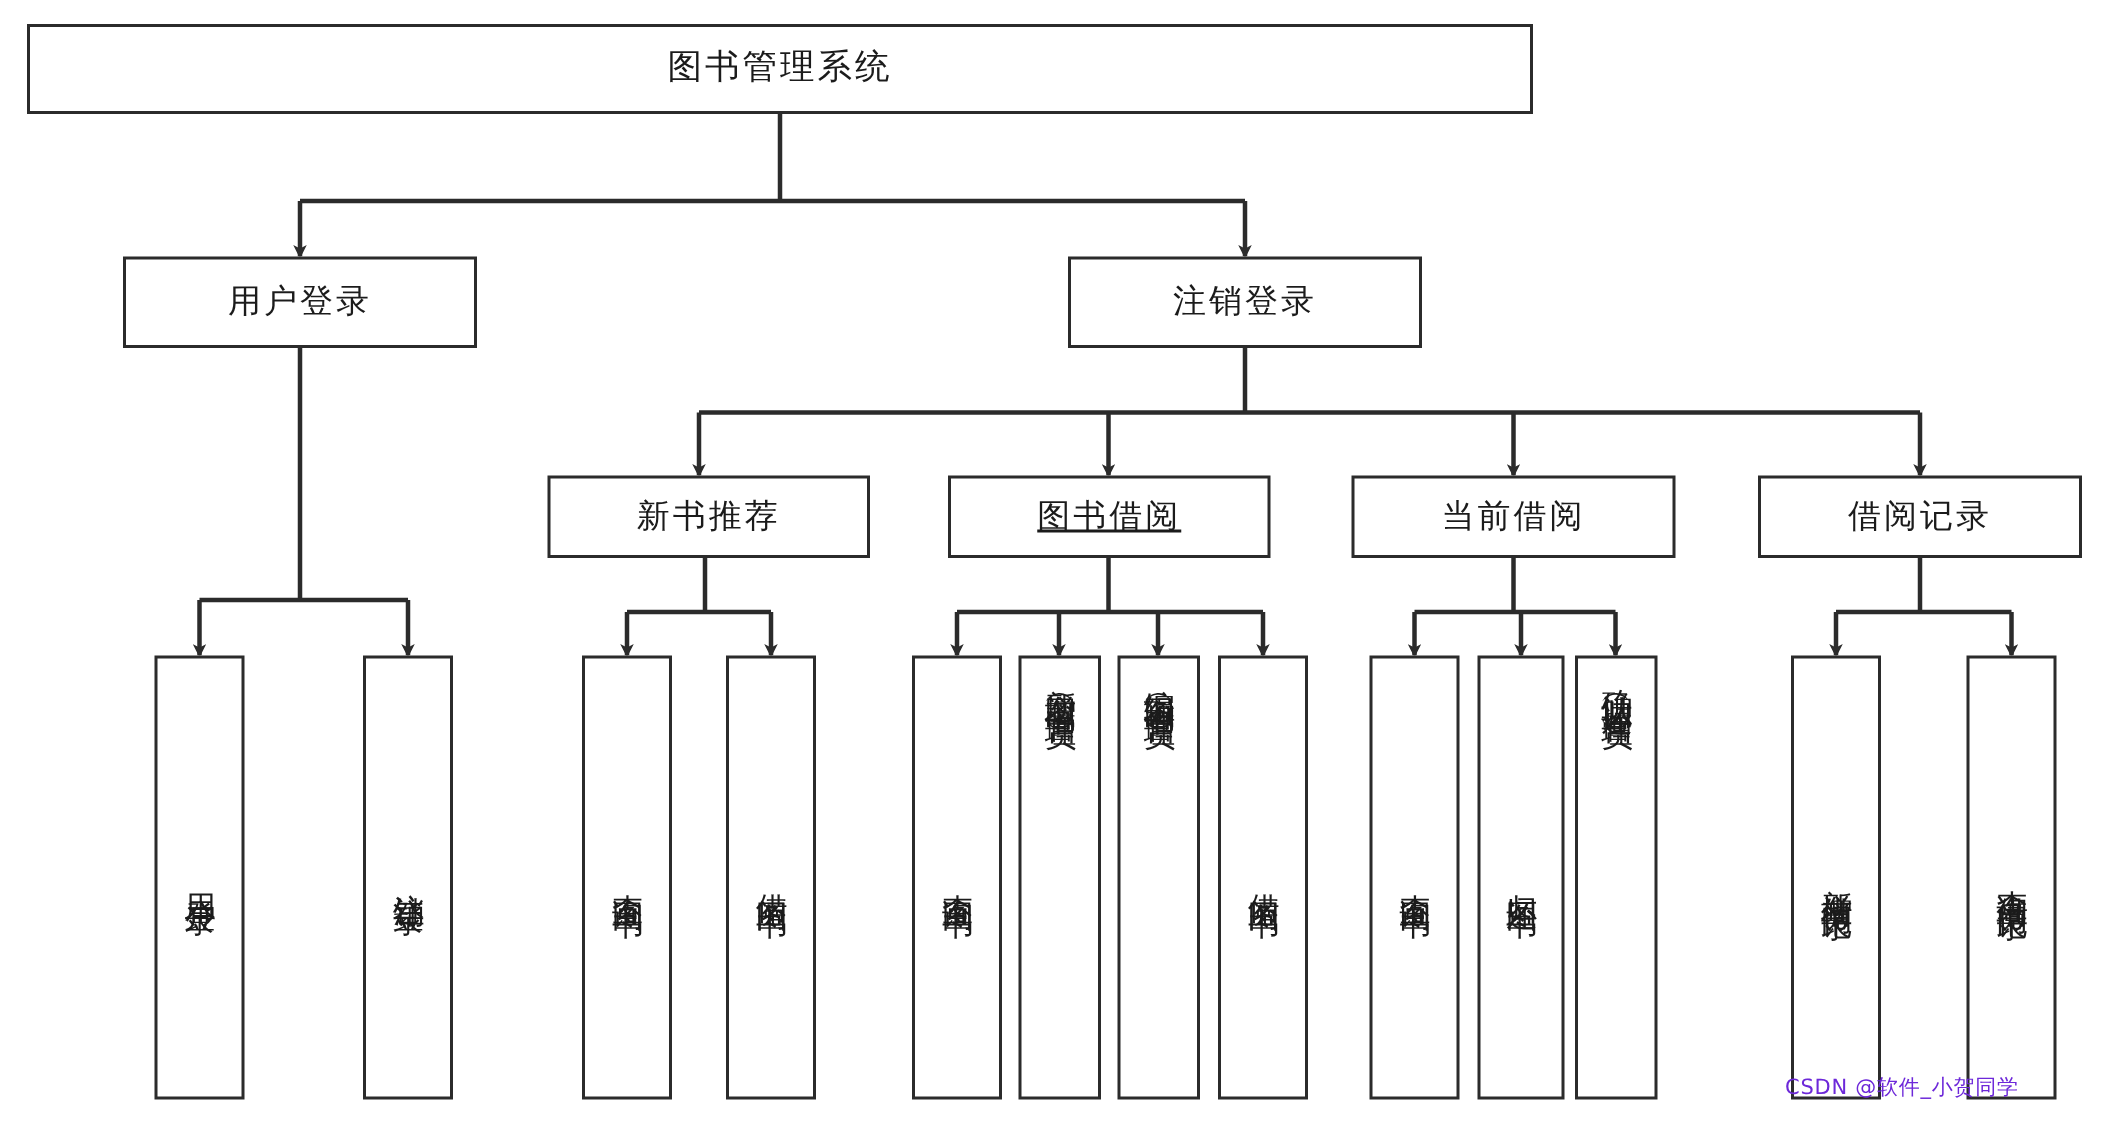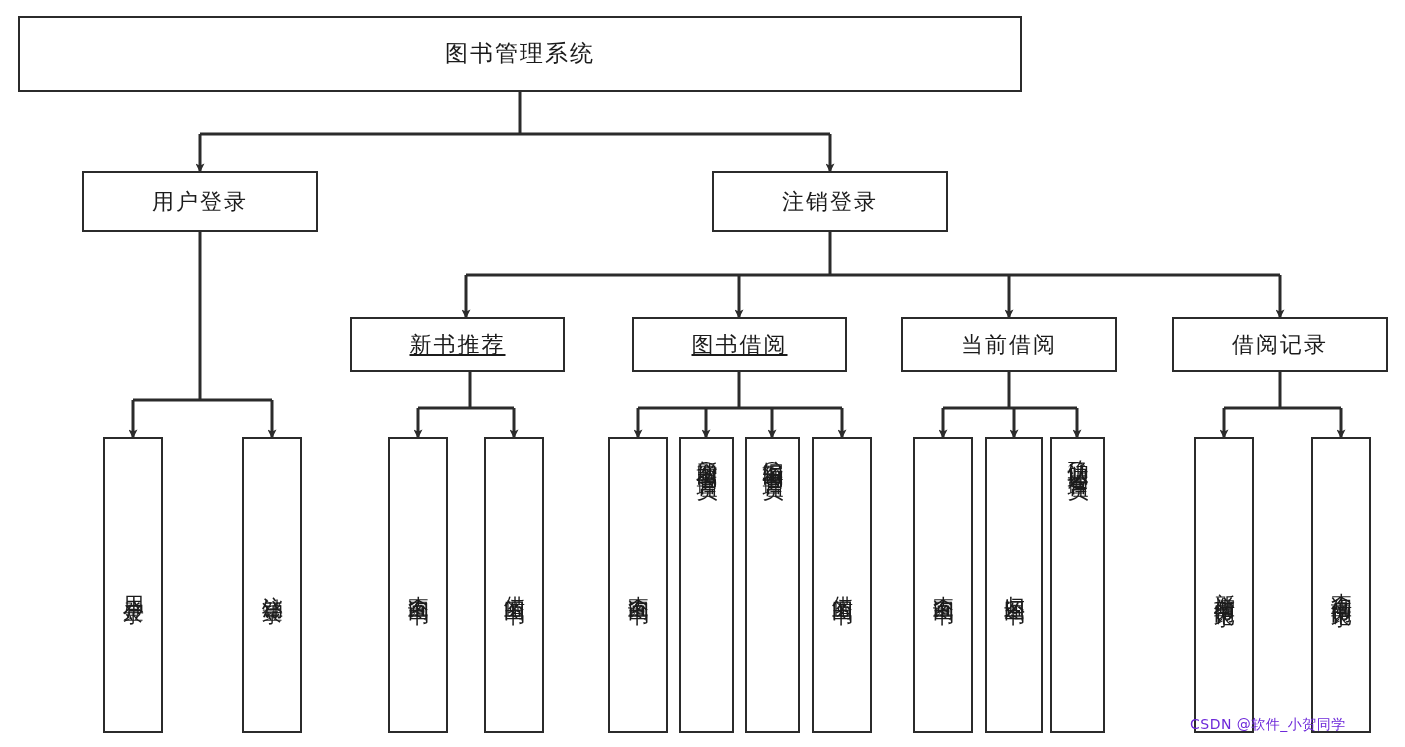--- a/index.html
+++ b/index.html
@@ -119,32 +119,32 @@
         <path d="M943,408 L943,437" marker-end="url(#arrowhead)"></path>
         <path d="M1014,408 L1014,437" marker-end="url(#arrowhead)"></path>
         <path d="M1077,408 L1077,437" marker-end="url(#arrowhead)"></path>
         <path d="M1280,372 L1280,408"></path>
         <path d="M1224,408 L1341,408"></path>
         <path d="M1224,408 L1224,437" marker-end="url(#arrowhead)"></path>
         <path d="M1341,408 L1341,437" marker-end="url(#arrowhead)"></path>
       </g>
   </svg>
 
-  <div class="node root horizontal" style="left: 18px; top: 16px; width: 1004px; height: 76px;">
+  <div class="node root horizontal" style="left: 18px; top: 16px; width: 1004px; height: 60px;">
     <span class="label">图书管理系统</span>
   </div>
 
   <div class="node horizontal" style="left: 82px; top: 171px; width: 236px; height: 61px;">
     <span class="label">用户登录</span>
   </div>
   <div class="node horizontal" style="left: 712px; top: 171px; width: 236px; height: 61px;">
     <span class="label">注销登录</span>
   </div>
 
-  <div class="node horizontal" style="left: 350px; top: 317px; width: 215px; height: 55px; text-decoration: underline;">
+  <div class="node horizontal" style="left: 365px; top: 317px; width: 215px; height: 55px;">
     <span class="label">新书推荐</span>
   </div>
   <div class="node horizontal" style="left: 632px; top: 317px; width: 215px; height: 55px; text-decoration: underline;">
     <span class="label">图书借阅</span>
   </div>
   <div class="node horizontal" style="left: 1172px; top: 317px; width: 216px; height: 55px;">
     <span class="label">借阅记录</span>
   </div>
   <div class="node horizontal" style="left: 901px; top: 317px; width: 216px; height: 55px;">
     <span class="label">当前借阅</span>

